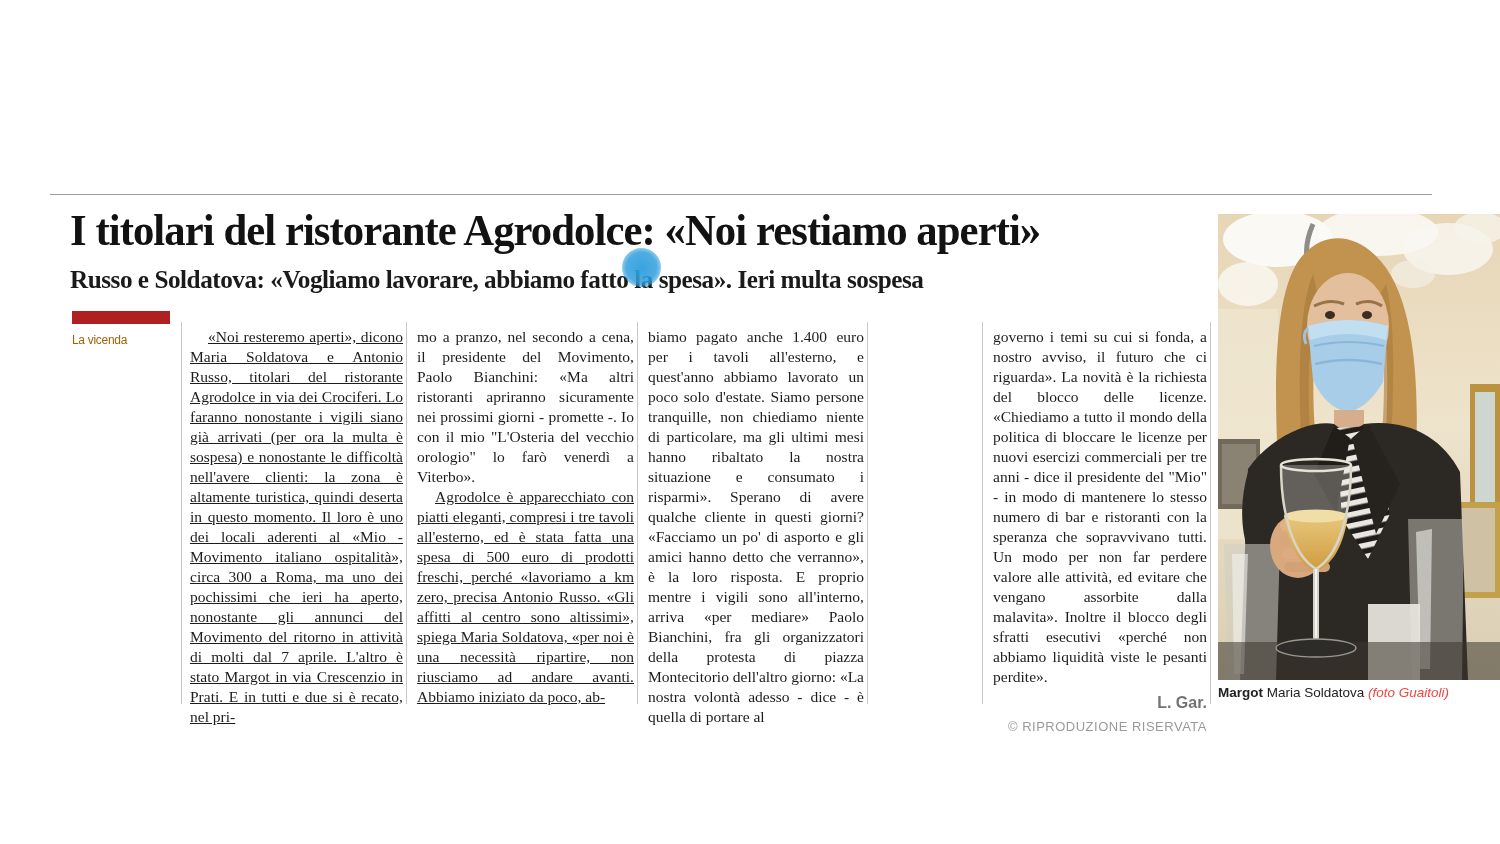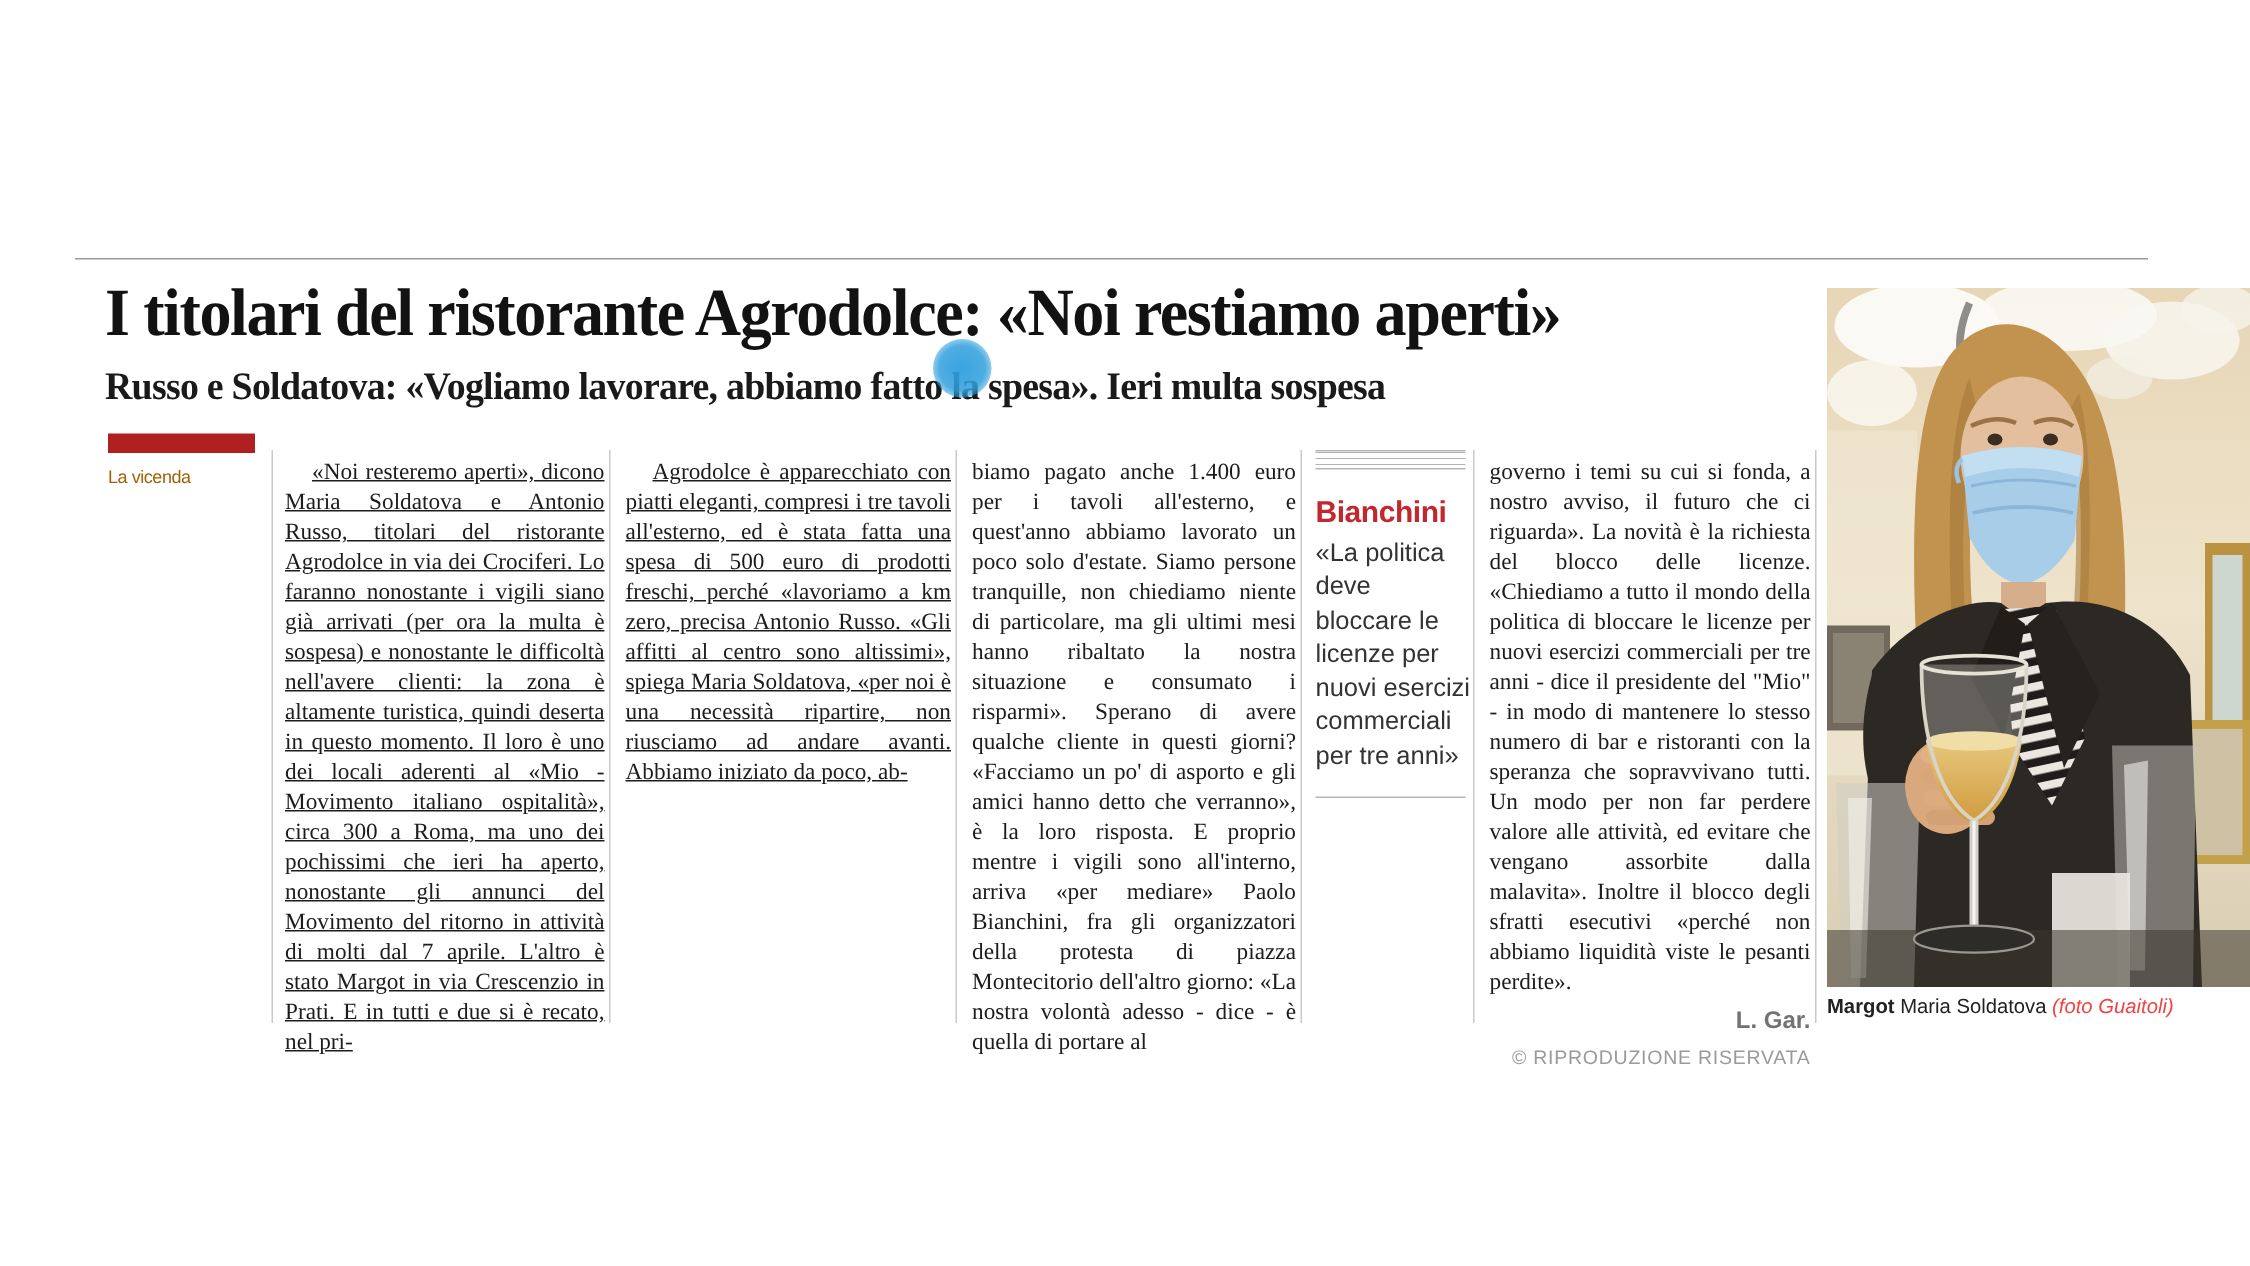--- a/index.html
+++ b/index.html
@@ -1,19 +1,19 @@
 <!DOCTYPE html>
 <html lang="it"><head>
 <meta charset="utf-8">
 <style>
   * { margin:0; padding:0; box-sizing:border-box; }
   html,body { width:1500px; height:844px; background:#ffffff; overflow:hidden;
               font-family:"Liberation Serif", serif; }
   .abs { position:absolute; }
-  #page { position:relative; width:1500px; height:600px; background:#ffffff; }
+  #page { position:relative; width:1500px; height:600px; background:#ffffff;margin-top:22px; }
 
   #top-rule { left:50px; top:172px; width:1382px; height:1px; background:#9a9a9a; }
 
   #headline { left:70px; top:182px; width:1250px;
               font-family:"Liberation Serif", serif; font-weight:bold;
               font-size:45px; color:#121212; letter-spacing:-1px;
               transform:scaleX(0.95); transform-origin:left top; white-space:nowrap; }
   #subheadline { left:70px; top:243px; width:1250px;
               font-family:"Liberation Serif", serif; font-weight:bold;
               font-size:26px; color:#1a1a1a; letter-spacing:-0.5px;
@@ -77,33 +77,28 @@
   <div class="vrule abs" style="left:637px;"></div>
   <div class="vrule abs" style="left:867px;"></div>
   <div class="vrule abs" style="left:982px;"></div>
   <div class="vrule abs" style="left:1210px;"></div>
 
   <div class="bodycol abs" style="left:190px; width:213px;">
     <p class="indent">«Noi resteremo aperti», dicono Maria Soldatova e Antonio Russo, titolari del ristorante Agrodolce in via dei Crociferi. Lo faranno nonostante i vigili siano già arrivati (per ora la multa è sospesa) e nonostante le difficoltà nell'avere clienti: la zona è altamente turistica, quindi deserta in questo momento. Il loro è uno dei locali aderenti al «Mio - Movimento italiano ospitalità», circa 300 a Roma, ma uno dei pochissimi che ieri ha aperto, nonostante gli annunci del Movimento del ritorno in attività di molti dal 7 aprile. L'altro è stato Margot in via Crescenzio in Prati. E in tutti e due si è recato, nel pri-</p>
   </div>
 
   <div class="bodycol abs" style="left:417px; width:217px;">
+    <p>mo a pranzo, nel secondo a cena, il presidente del Movimento, Paolo Bianchini: «Ma altri ristoranti apriranno sicuramente nei prossimi giorni - promette -. Io con il mio "L'Osteria del vecchio orologio" lo farò venerdì a Viterbo».</p>
     <p class="indent">Agrodolce è apparecchiato con piatti eleganti, compresi i tre tavoli all'esterno, ed è stata fatta una spesa di 500 euro di prodotti freschi, perché «lavoriamo a km zero, precisa Antonio Russo. «Gli affitti al centro sono altissimi», spiega Maria Soldatova, «per noi è una necessità ripartire, non riusciamo ad andare avanti. Abbiamo iniziato da poco, ab-</p>
   </div>
 
   <div class="bodycol abs" style="left:648px; width:216px;">
     <p>biamo pagato anche 1.400 euro per i tavoli all'esterno, e quest'anno abbiamo lavorato un poco solo d'estate. Siamo persone tranquille, non chiediamo niente di particolare, ma gli ultimi mesi hanno ribaltato la nostra situazione e consumato i risparmi». Sperano di avere qualche cliente in questi giorni? «Facciamo un po' di asporto e gli amici hanno detto che verranno», è la loro risposta. E proprio mentre i vigili sono all'interno, arriva «per mediare» Paolo Bianchini, fra gli organizzatori della protesta di piazza Montecitorio dell'altro giorno: «La nostra volontà adesso - dice - è quella di portare al</p>
   </div>
 
-  <div id="pullquote" class="abs">
-    <div id="quote-rules"></div>
-    <div id="quote-name">Bianchini</div>
-    <div id="quote-text">«La politica deve bloccare le licenze per nuovi esercizi commer­ciali per tre anni»</div>
-    <div id="quote-end-rule"></div>
-  </div>
 
   <div class="bodycol abs" style="left:993px; width:214px;">
     <p>governo i temi su cui si fonda, a nostro avviso, il futuro che ci riguarda». La novità è la richiesta del blocco delle licenze. «Chiediamo a tutto il mondo della politica di bloccare le licenze per nuovi esercizi commerciali per tre anni - dice il presidente del "Mio" - in modo di mantenere lo stesso numero di bar e ristoranti con la speranza che sopravvivano tutti. Un modo per non far perdere valore alle attività, ed evitare che vengano assorbite dalla malavita». Inoltre il blocco degli sfratti esecutivi «perché non abbiamo liquidità viste le pesanti perdite».</p>
     <div id="byline">L. Gar.</div>
     <div id="copyright">© RIPRODUZIONE RISERVATA</div>
   </div>
 
   <div id="photo-wrap" class="abs">
     <svg width="282" height="466" viewBox="0 0 282 466">
       <defs>

